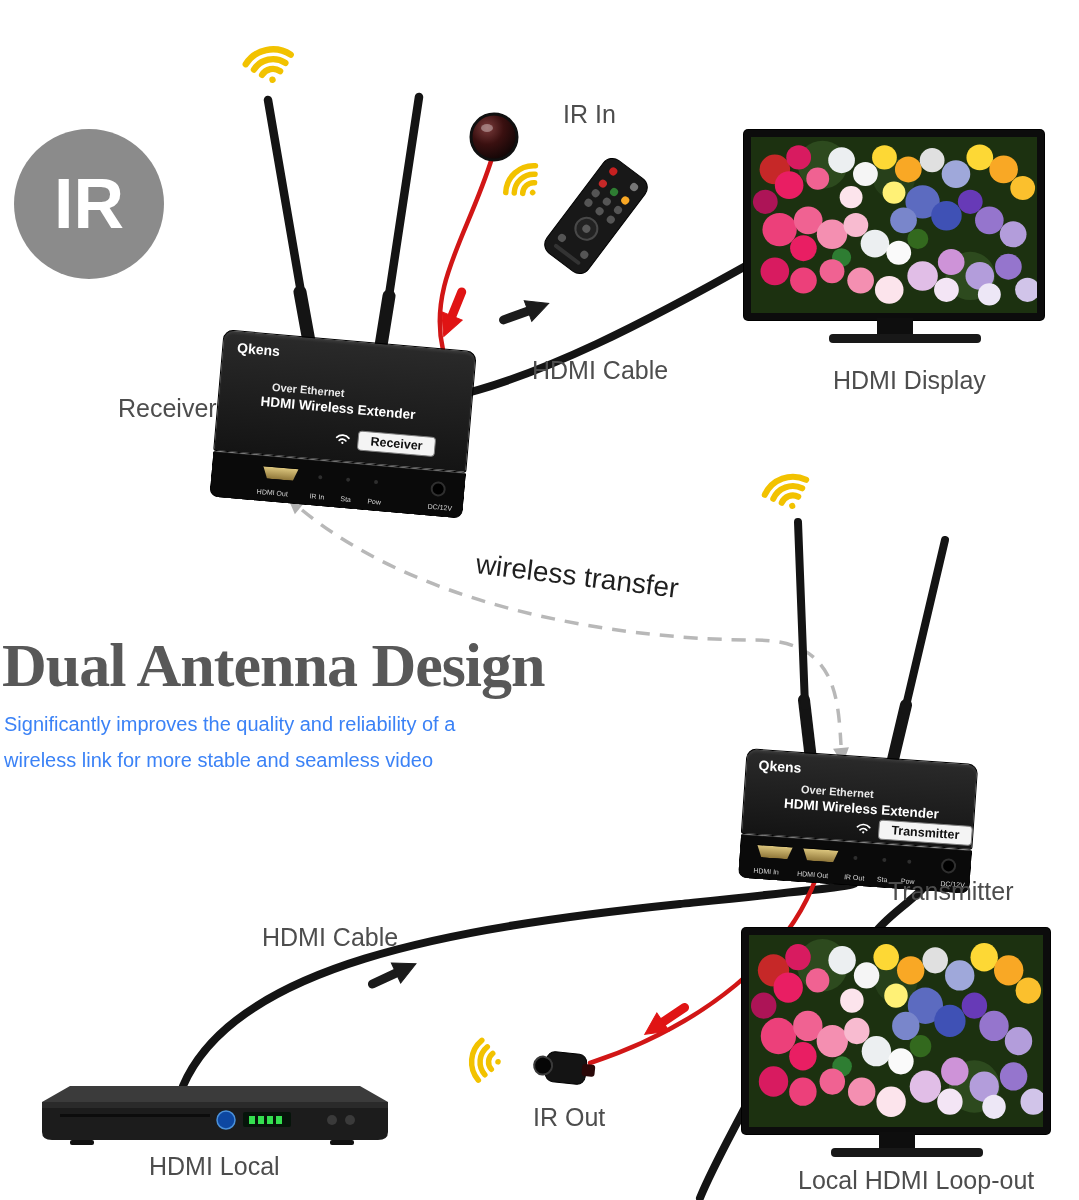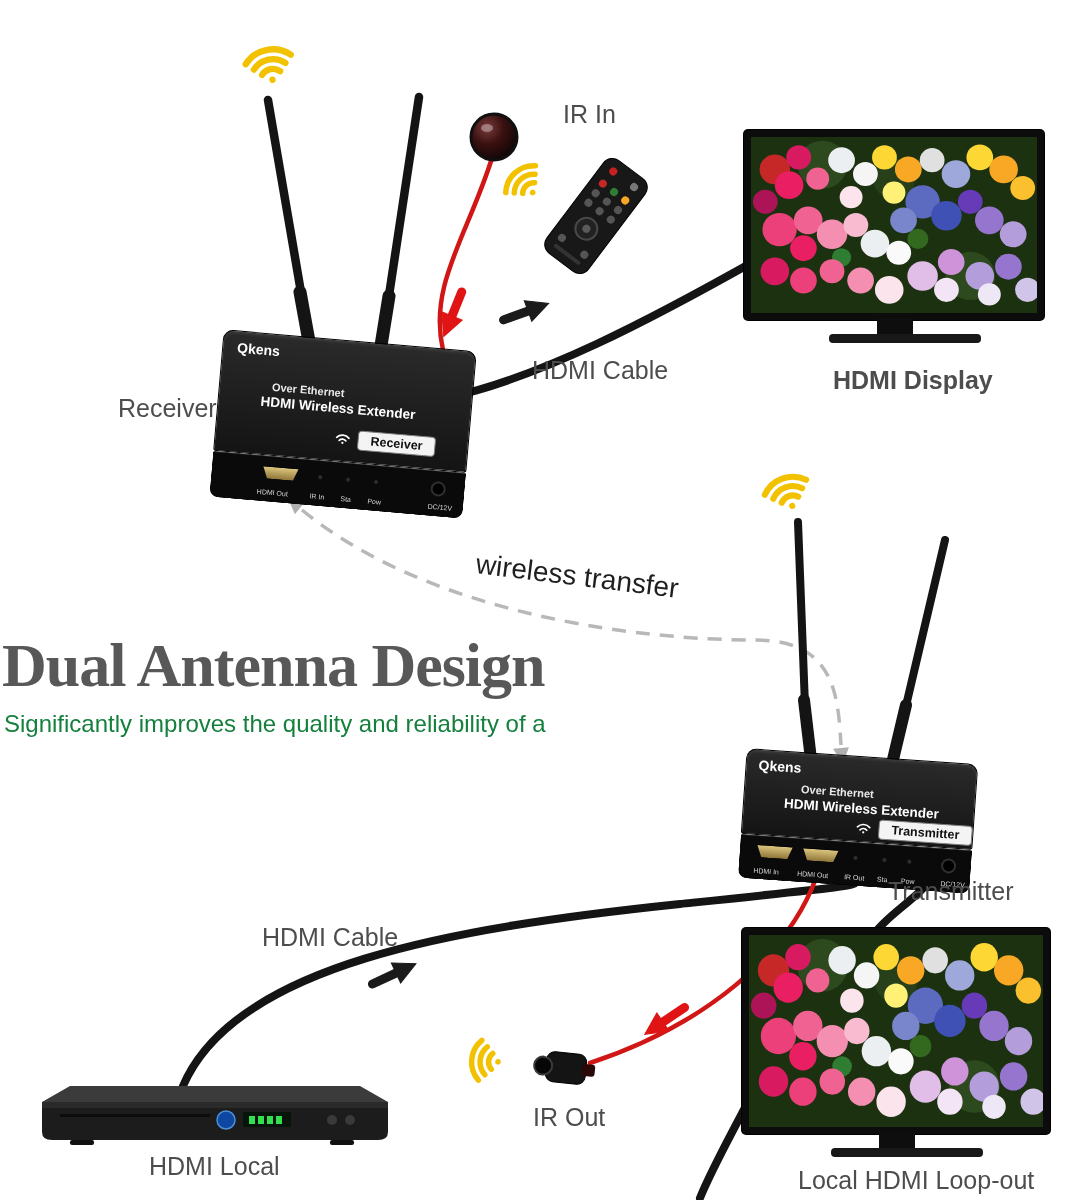--- a/index.html
+++ b/index.html
@@ -5,21 +5,21 @@
   * { margin:0; padding:0; box-sizing:border-box; }
   html,body { background:#fff; }
   body { font-family:"Liberation Sans", sans-serif; }
   .canvas { position:relative; width:1079px; height:1200px; background:#fff; overflow:hidden; }
   .scene { position:absolute; left:0; top:0; z-index:1; }
 
   
   .lbl { position:absolute; z-index:5; color:#4d4d4d; font-size:25px; white-space:nowrap; }
   .lbl-dark { color:#1f1f1f; }
   .h1 { position:absolute; z-index:5; color:#585858; font-size:62px; font-weight:bold; letter-spacing:-1px; white-space:nowrap; }
-  .sub { position:absolute; z-index:5; color:#15803d; font-size:24px; line-height:36px; white-space:nowrap; }
+  .sub { position:absolute; z-index:5; color:#3b82f6; font-size:20px; line-height:36px; white-space:nowrap; }
   .rotated { transform:rotate(7deg); transform-origin:left center; font-size:28px; }
 
   
   .ir-badge { position:absolute; left:14px; top:129px; width:150px; height:150px; border-radius:50%;
     background:#8b8b8b; color:#fff; font-size:70px; font-weight:bold; z-index:5;
     display:flex; align-items:center; justify-content:center; }
 
   
   .tv { position:absolute; z-index:2; background:#0c0c0c; border-radius:4px; padding:7px; box-shadow:0 0 0 1px #000; }
   .tv .screen { width:100%; height:100%; overflow:hidden; background:#1c3110; }
@@ -287,30 +287,32 @@
       <span class="port-label" style="left:105px; bottom:4px;">IR Out</span>
       <div class="led-dot" style="left:142px; top:13px;"></div>
       <span class="port-label" style="left:138px; bottom:4px;">Sta</span>
       <div class="led-dot" style="left:167px; top:13px;"></div>
       <span class="port-label" style="left:162px; bottom:4px;">Pow</span>
       <div class="dc-port" style="right:14px; top:9px;"></div>
       <span class="port-label" style="right:4px; bottom:4px;">DC/12V</span>
     </div>
   </div>
 
+  <div class="ir-badge">IR</div>
 
   <div class="lbl" style="left:563px; top:100px;">IR In</div>
   <div class="lbl" style="left:532px; top:356px;">HDMI Cable</div>
-  <div class="lbl" style="left:833px; top:366px;font-weight:bold;">HDMI Display</div>
+  <div class="lbl" style="left:833px; top:366px;">HDMI Display</div>
   <div class="lbl" style="left:118px; top:394px;">Receiver</div>
   <div class="lbl lbl-dark rotated" style="left:476px; top:548px;">wireless transfer</div>
   <div class="lbl" style="left:888px; top:877px;">Transmitter</div>
   <div class="lbl" style="left:262px; top:923px;">HDMI Cable</div>
   <div class="lbl" style="left:533px; top:1103px;">IR Out</div>
   <div class="lbl" style="left:149px; top:1152px;">HDMI Local</div>
   <div class="lbl" style="left:798px; top:1166px;">Local HDMI Loop-out</div>
 
   <div class="h1" style="left:2px; top:630px;font-family:Liberation Serif, serif;">Dual Antenna Design</div>
   <div class="sub" style="left:4px; top:706px;">
     <div>Significantly improves the quality and reliability of a</div>
+    <div>wireless link for more stable and seamless video</div>
   </div>
 
 </div>
 
 </body></html>

